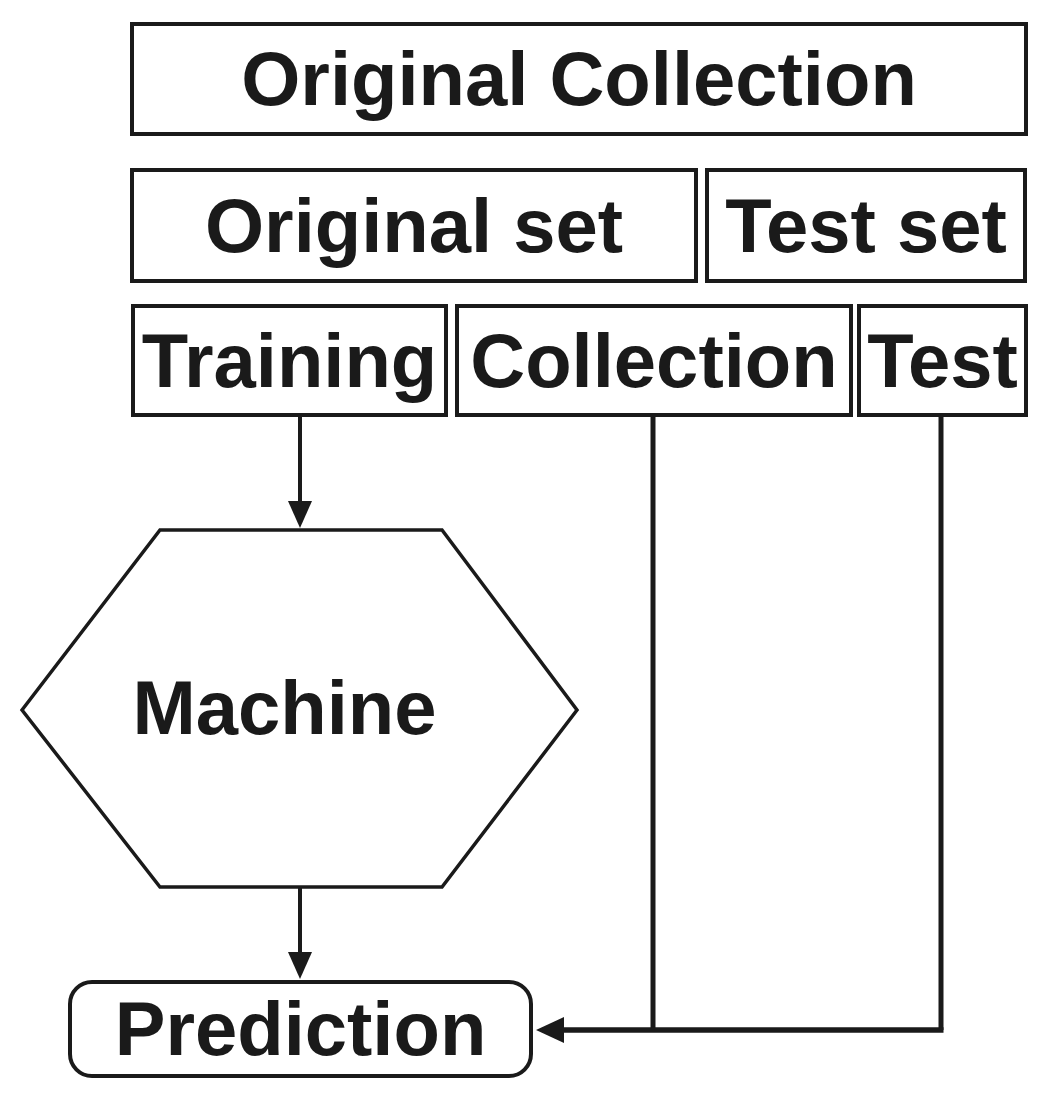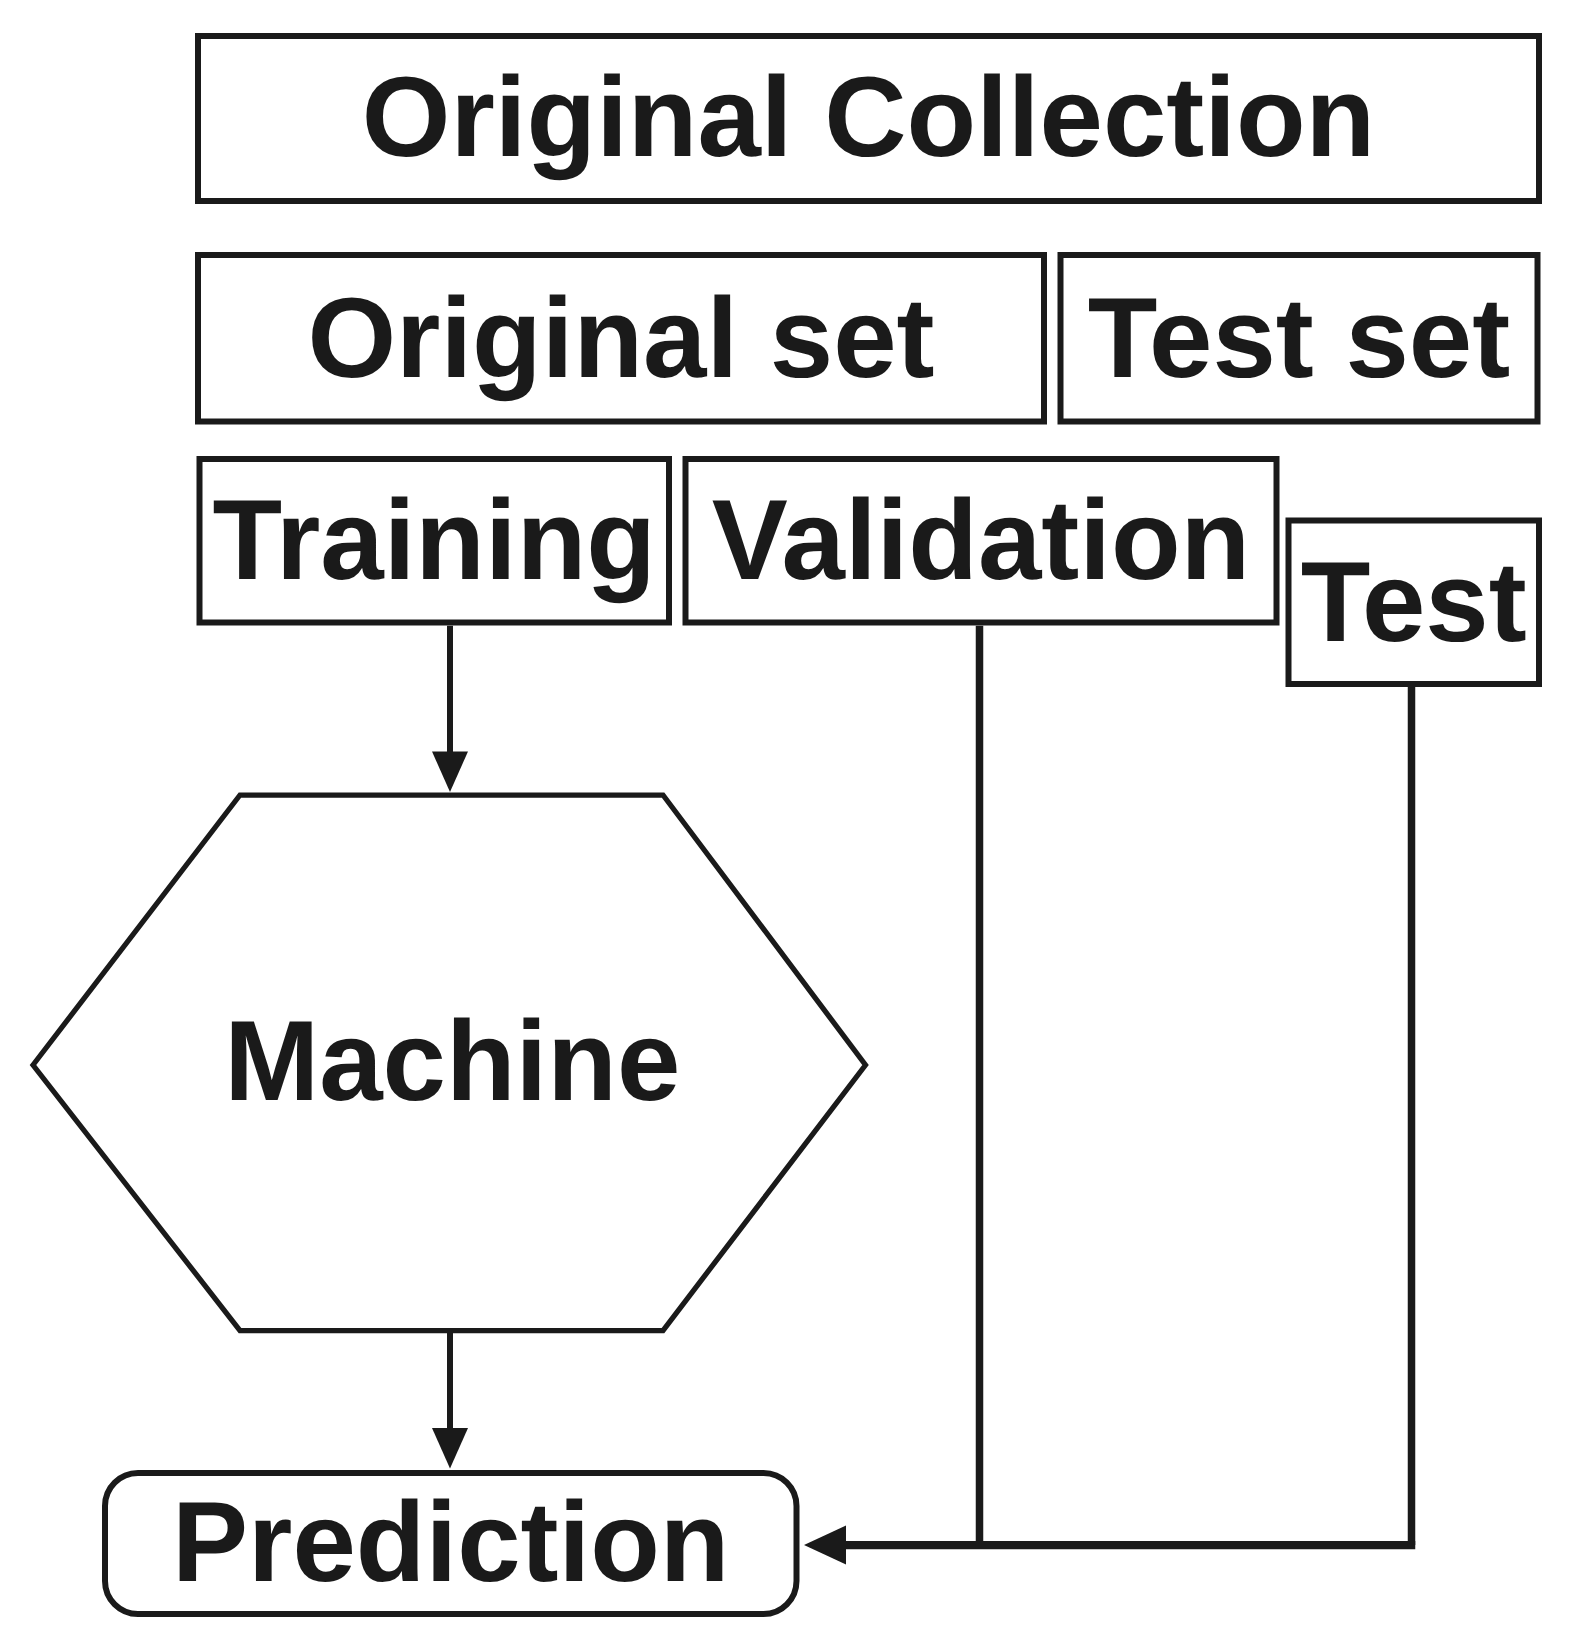--- a/index.html
+++ b/index.html
@@ -18,24 +18,24 @@
     background:var(--paper); border:4px solid var(--ink);
     display:flex; align-items:center; justify-content:center;
     font-weight:bold; font-size:76px; color:var(--ink);
     line-height:1; white-space:nowrap;
   }
   #original-box   { left:130px; top:22px;  width:898px; height:114px; }
   #training-set-box { left:130px; top:168px; width:568px; height:115px; }
   #test-set-box   { left:705px; top:168px; width:322px; height:115px; }
   #training-box   { left:131px; top:304px; width:317px; height:113px; }
   #validation-box { left:455px; top:304px; width:398px; height:113px; }
-  #test-box       { left:857px; top:304px; width:171px; height:113px;margin-top:41px; }
+  #test-box       { left:857px; top:304px; width:171px; height:113px; }
   #prediction-box { left:68px;  top:980px; width:465px; height:98px;border-radius:24px;  }
   #ml-label {
-    position:absolute; z-index:2; left:24px; top:530px; width:555px; height:357px;
+    position:absolute; z-index:2; left:7px; top:530px; width:555px; height:357px;
     display:flex; flex-direction:column; align-items:center; justify-content:center;
     font-weight:bold; font-size:76px; color:var(--ink); line-height:1.72;
     background:transparent; border:none;
   }
 </style>
 </head>
 <body>
 
 <div id="stage">
 
@@ -66,21 +66,21 @@
 
   <div class="node" id="training-box">
     <span>Training</span>
   </div>
 
   <div class="node" id="test-set-box">
     <span>Test set</span>
   </div>
 
   <div class="node" id="validation-box">
-    <span>Validation</span>
+    <span>Collection</span>
   </div>
 
   <div class="node" id="test-box">
     <span>Test</span>
   </div>
 
   <div id="ml-label">
     <span>Machine</span>
   </div>
 

